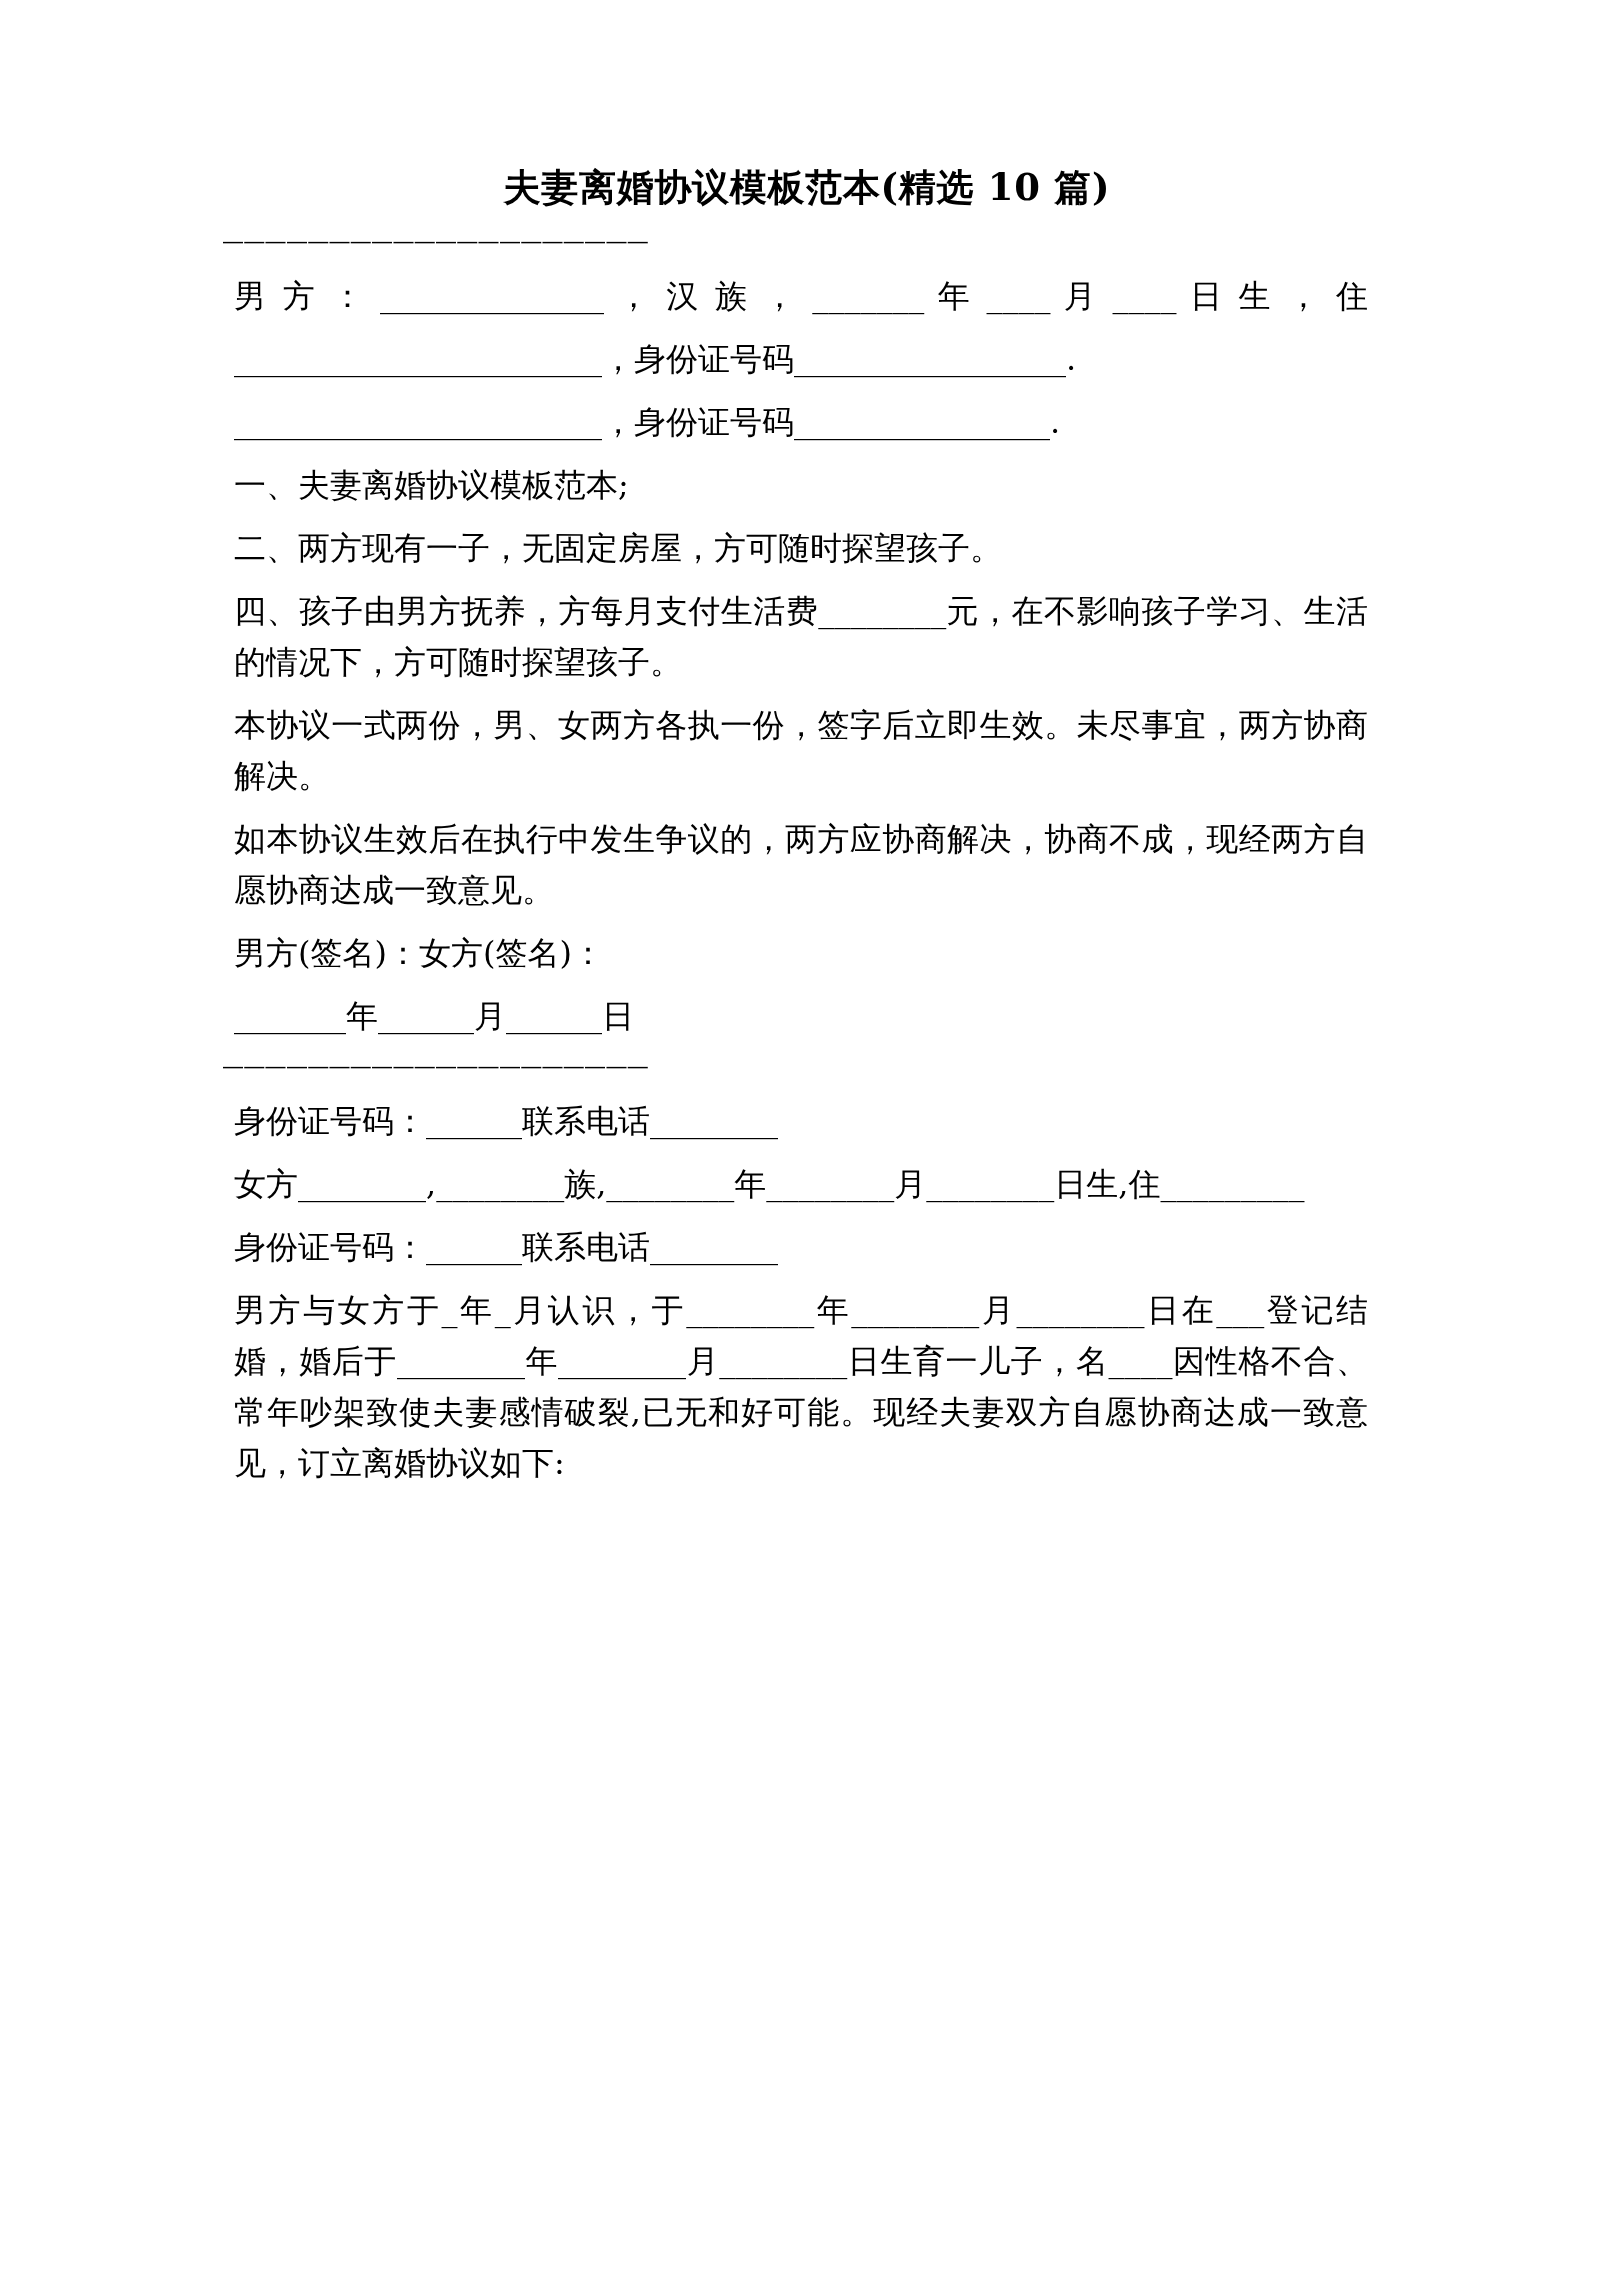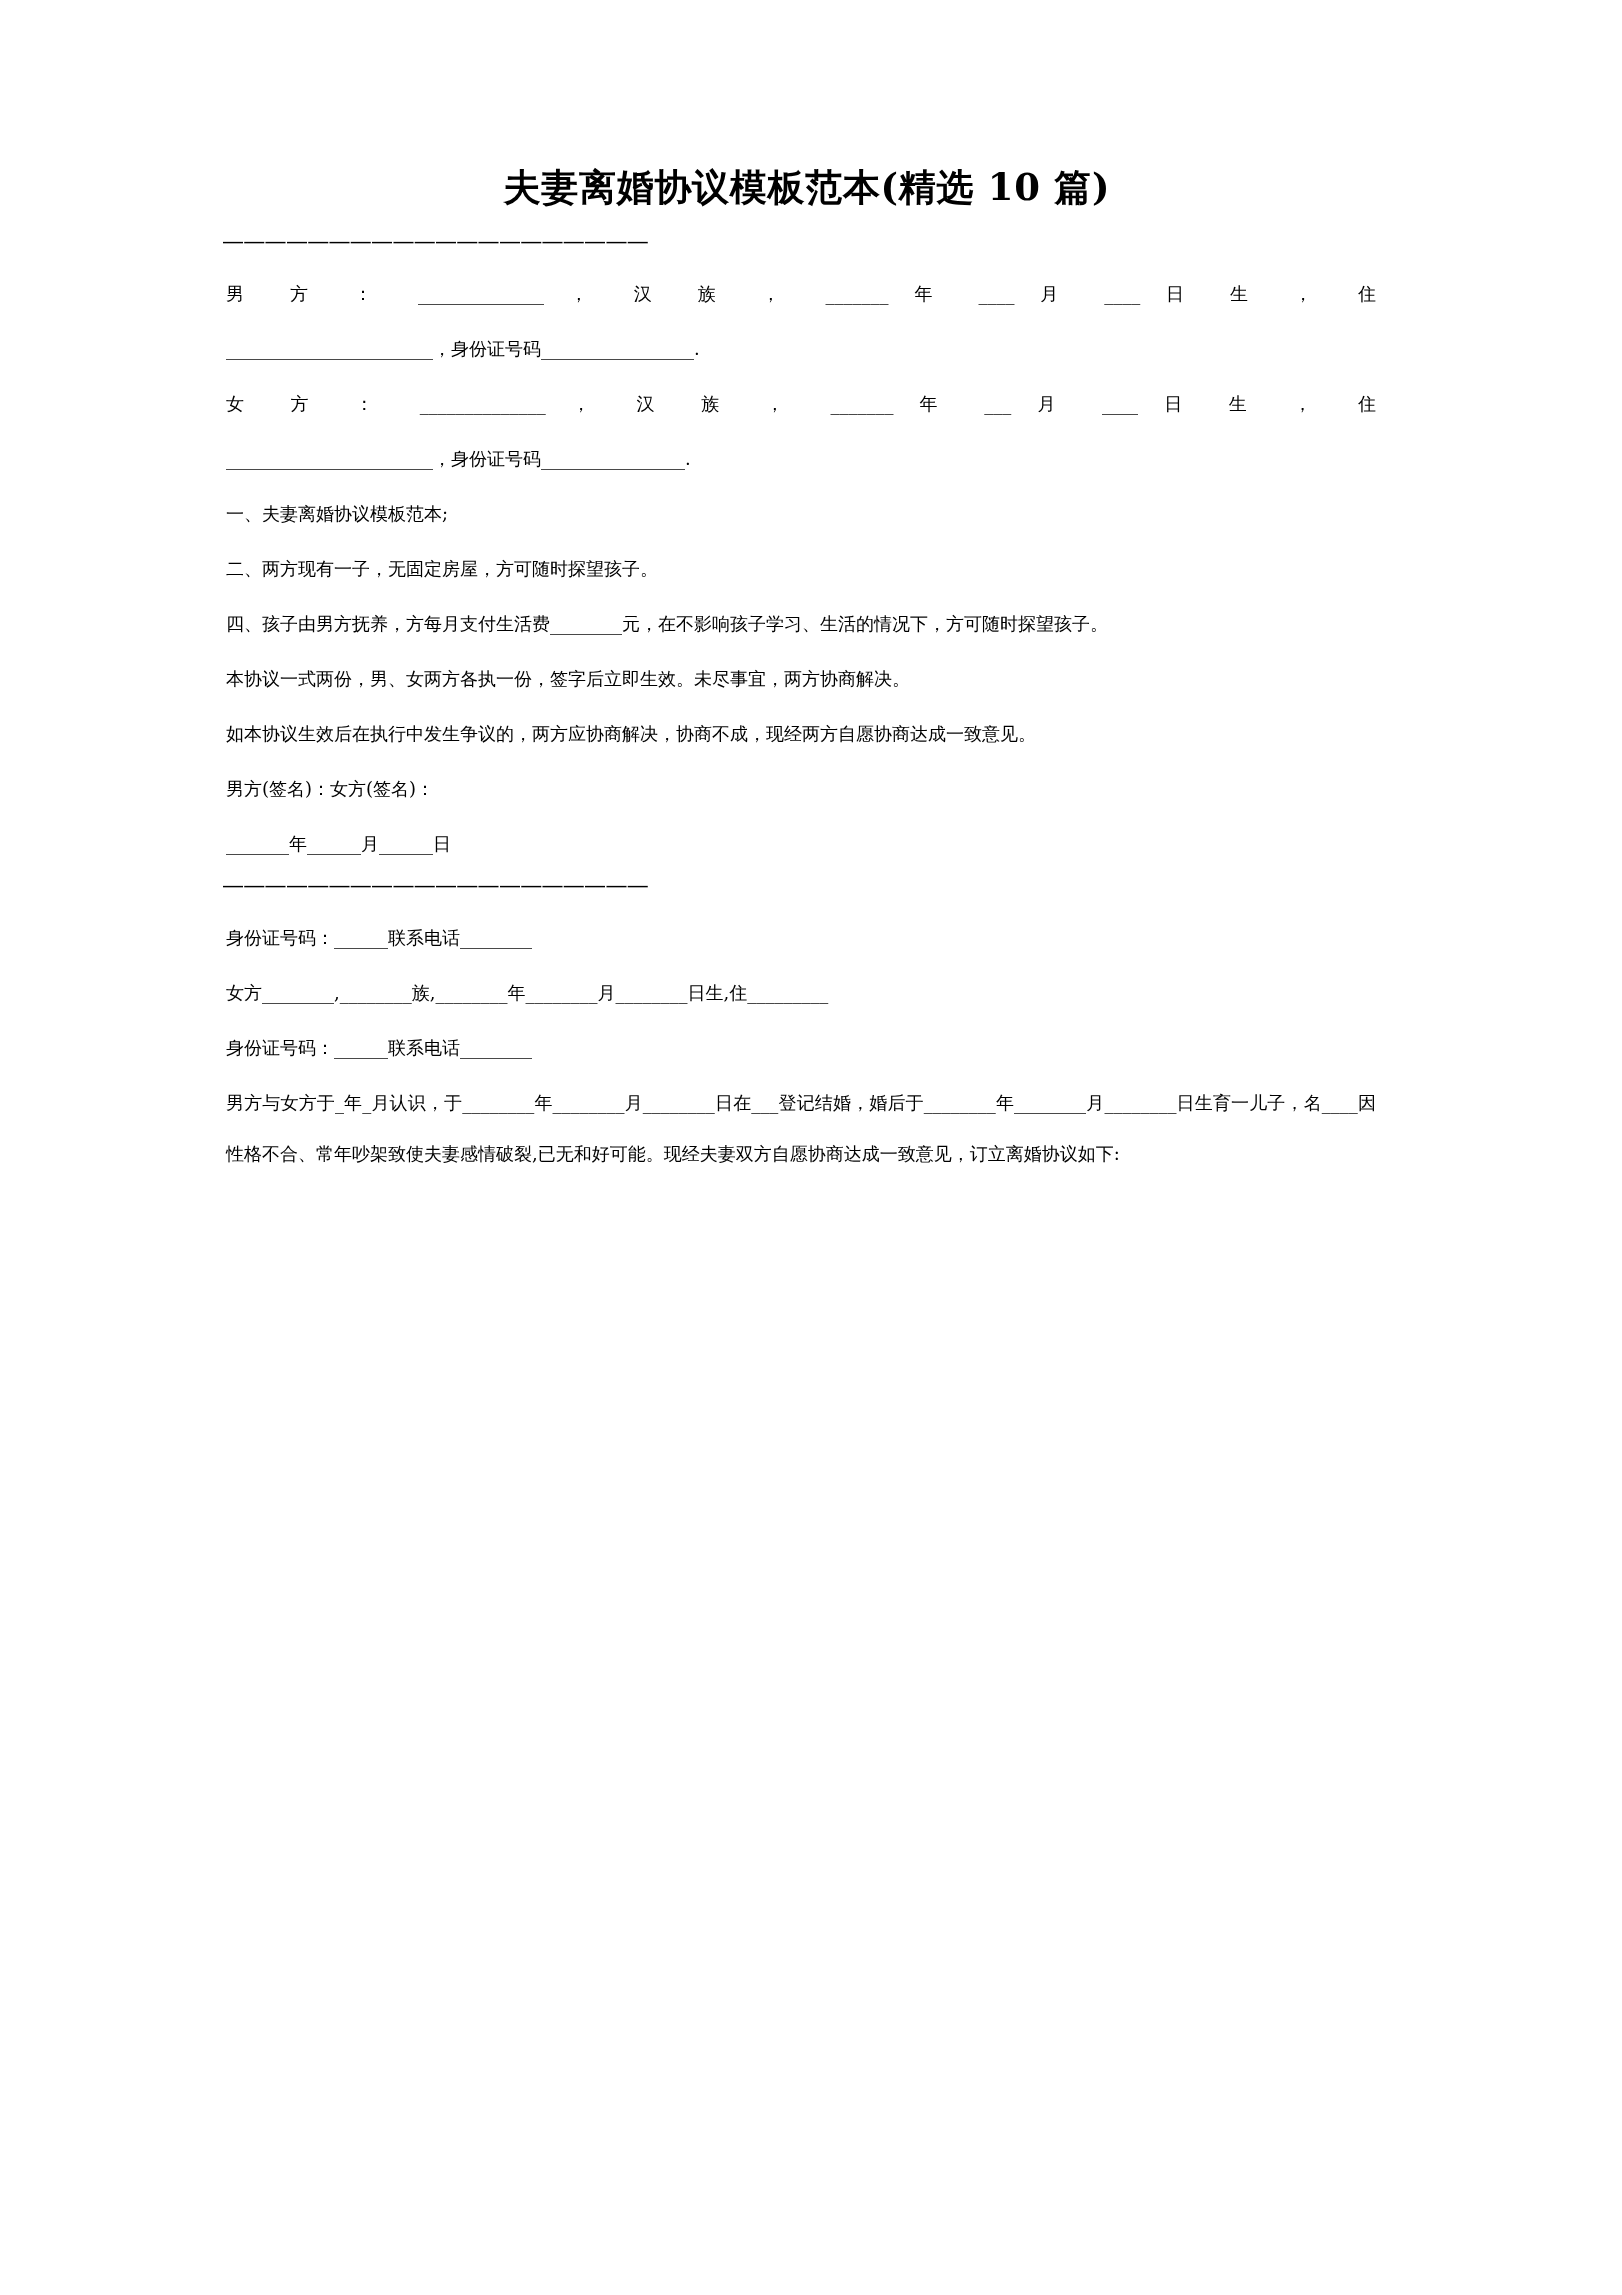--- a/index.html
+++ b/index.html
@@ -49,23 +49,23 @@
     letter-spacing: -0.7px;
     white-space: nowrap;
     overflow: hidden;
     height: 30px;
     margin: 3.9px 0 9.2px 0;
     color: #000;
   }
 
   
   .para {
-    font-size: 18px;
+    font-size: 32px;
     line-height: 51px;
-    margin: 4px;
+    margin: 12px;
     text-align: justify;
     text-justify: inter-character;
     word-break: break-all;
   }
   .para.spread {
     text-align: justify;
     text-align-last: justify;
   }
   .para.lastjust {
     text-align: justify;
@@ -77,21 +77,20 @@
 <div class="page">
   <div class="content">
 
     <h1 class="doc-title">夫妻离婚协议模板范本(精选 10 篇)</h1>
 
     <div class="sep">————————————————————</div>
 
     <p class="para spread">男 方 ：  ______________ ， 汉 族 ， _______ 年 ____ 月 ____ 日 生 ， 住</p>
     <p class="para">_______________________，身份证号码_________________.</p>
 
-    <p class="para spread">女 方 ：  ______________ ， 汉 族 ， _______ 年 ___ 月 ____ 日 生 ， 住</p>
     <p class="para">_______________________，身份证号码________________.</p>
 
 
     <p class="para">一、夫妻离婚协议模板范本;</p>
     <p class="para">二、两方现有一子，无固定房屋，方可随时探望孩子。</p>
     <p class="para lastjust">四、孩子由男方抚养，方每月支付生活费________元，在不影响孩子学习、生活的情况下，方可随时探望孩子。</p>
 
     <p class="para lastjust">本协议一式两份，男、女两方各执一份，签字后立即生效。未尽事宜，两方协商解决。</p>
     <p class="para lastjust">如本协议生效后在执行中发生争议的，两方应协商解决，协商不成，现经两方自愿协商达成一致意见。</p>
 

